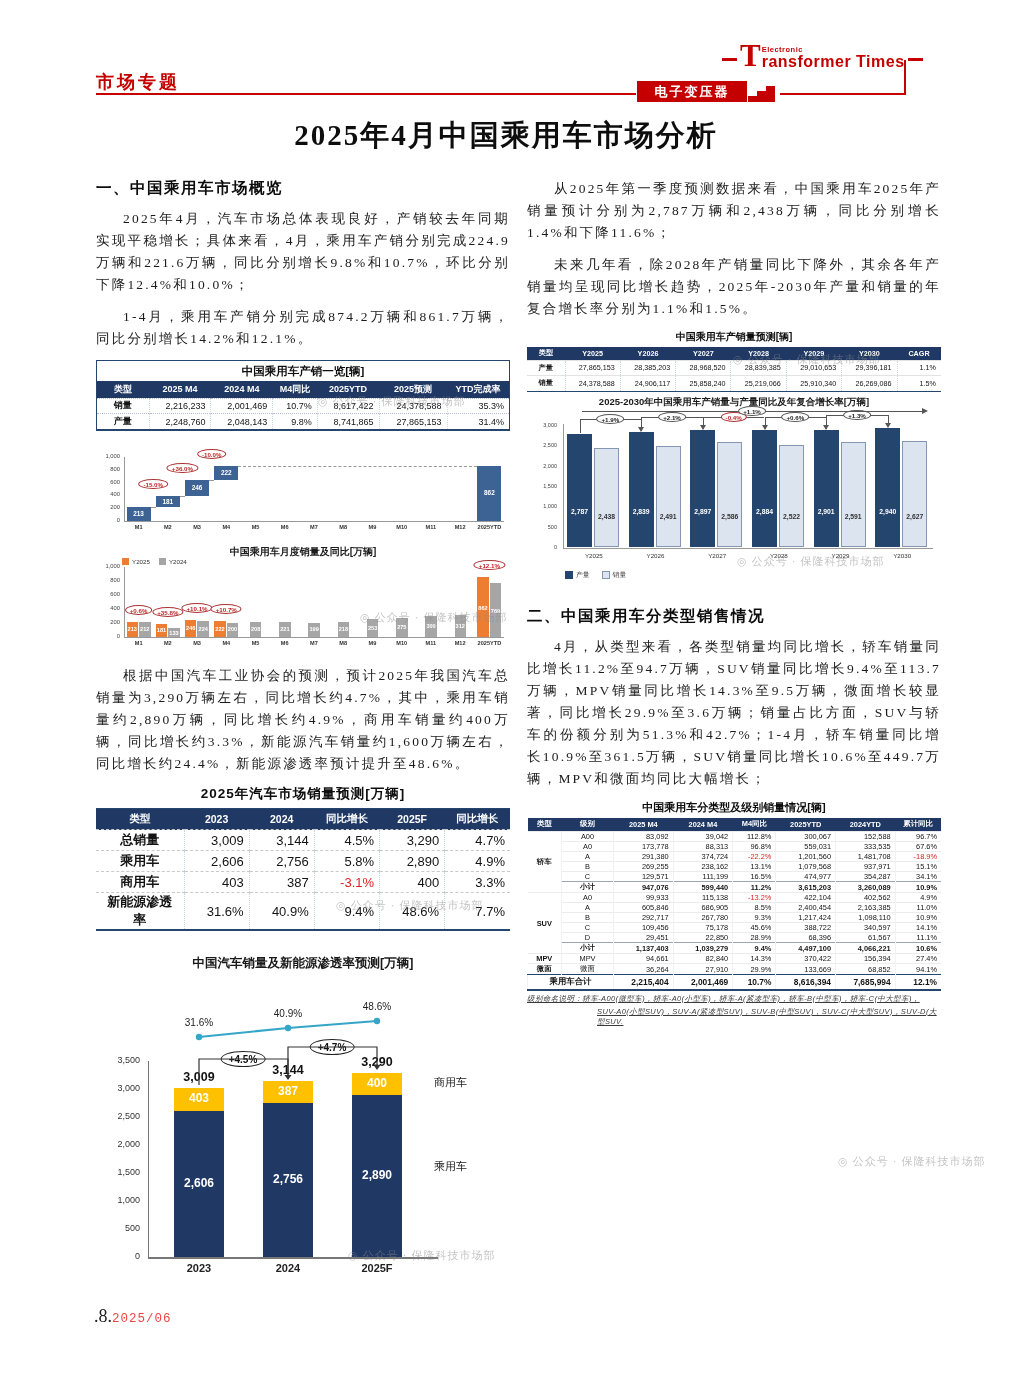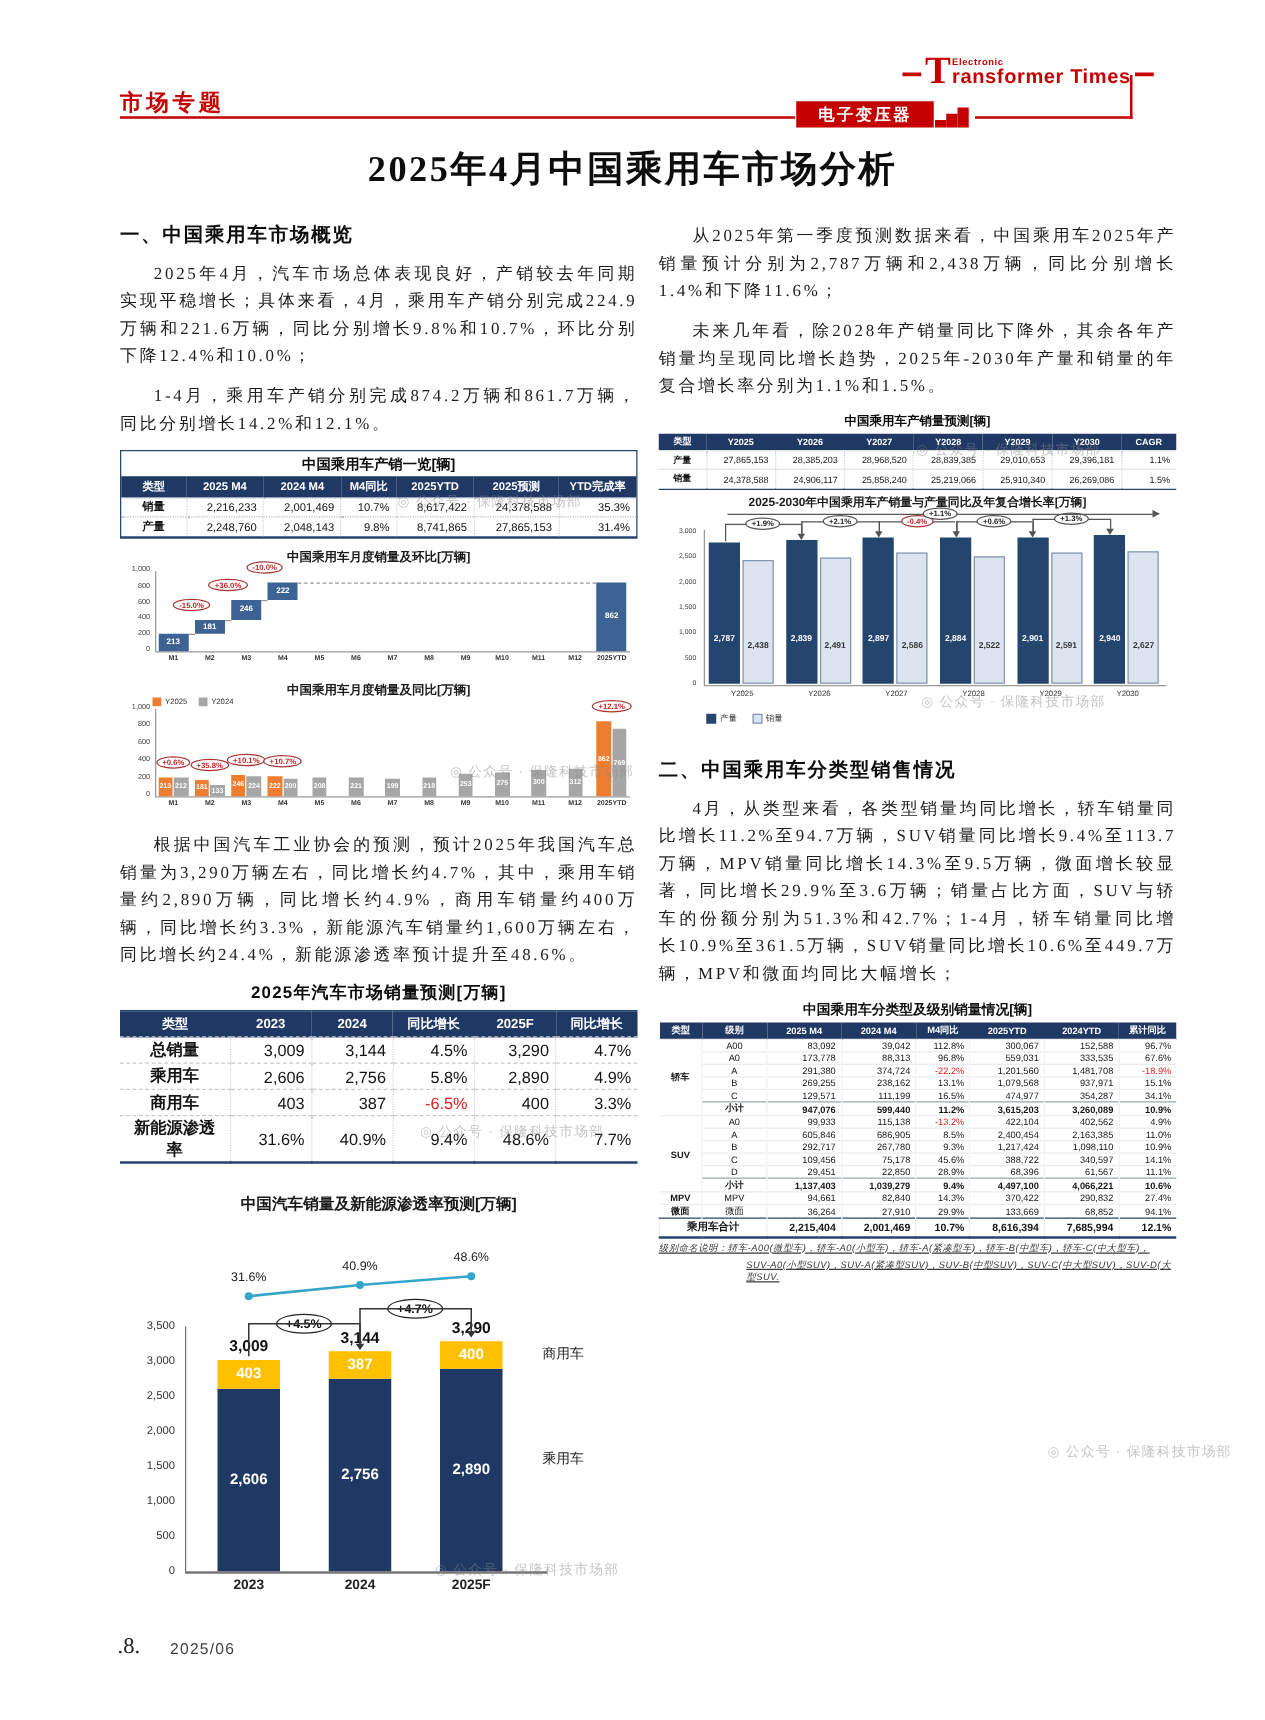--- a/index.html
+++ b/index.html
@@ -92,21 +92,21 @@
   .ovS{font-size:6.2px;line-height:10px;height:10px;padding:0 4px}
   .ovC{font-size:10px;line-height:16px;height:16px;padding:0 7px;border-width:1.3px;border-color:#222;color:#111}
   .ovD{font-size:6.2px;line-height:10px;height:10px;padding:0 4px;color:#222}
   .leg div{position:static}
   .tri-d{width:0;height:0;border-left:3px solid transparent;border-right:3px solid transparent;border-top:5px solid #555}
   .tri-r{width:0;height:0;border-top:3px solid transparent;border-bottom:3px solid transparent;border-left:6px solid #555}
 
   
   .wm{position:absolute;color:#8a8a8a;opacity:.5;font-size:11px;white-space:nowrap;z-index:50;letter-spacing:1px}
   .pg-num{position:absolute;left:94px;top:1306px;font-family:"Liberation Serif","DejaVu Serif",serif;font-size:18px;color:#222}
-  .pg-issue{position:absolute;left:136px;top:1312px;font-family:Liberation Sans, sans-serif;font-size:12.5px;letter-spacing:1px;color:#404040}
+  .pg-issue{position:absolute;left:112px;top:1312px;font-family:Liberation Mono, monospace;font-size:12.5px;letter-spacing:1px;color:#ef4444}
 </style>
 </head>
 <body>
 
 <div class="page">
 
   <div class="mkt-tag">市场专题</div>
   <div class="hdr-rule1"></div>
   <div class="red-box">电子变压器</div>
   <div class="st st1"></div>
@@ -160,21 +160,20 @@
               <td>2,048,143</td>
               <td>9.8%</td>
               <td>8,741,865</td>
               <td>27,865,153</td>
               <td>31.4%</td>
             </tr>
           </tbody>
         </table>
       </div>
     <div id="chartA" class="chart">
-        <div style="left: 0px; top: 0px; width: 100%; text-align: center; font-size: 10px; font-weight: bold;">中国乘用车月度销量及环比[万辆]</div>
         <div style="left: 0px; top: 78px; width: 24px; text-align: right; font-size: 5.8px; color: rgb(68, 68, 68);">0</div>
         <div style="left: 0px; top: 65.2px; width: 24px; text-align: right; font-size: 5.8px; color: rgb(68, 68, 68);">200</div>
         <div style="left: 0px; top: 52.4px; width: 24px; text-align: right; font-size: 5.8px; color: rgb(68, 68, 68);">400</div>
         <div style="left: 0px; top: 39.6px; width: 24px; text-align: right; font-size: 5.8px; color: rgb(68, 68, 68);">600</div>
         <div style="left: 0px; top: 26.8px; width: 24px; text-align: right; font-size: 5.8px; color: rgb(68, 68, 68);">800</div>
         <div style="left: 0px; top: 14px; width: 24px; text-align: right; font-size: 5.8px; color: rgb(68, 68, 68);">1,000</div>
         <div style="left: 28px; top: 18px; width: 1px; height: 64px; background: rgb(153, 153, 153);"></div>
         <div style="left: 28px; top: 82px; width: 380px; height: 1px; background: rgb(153, 153, 153);"></div>
         <div style="left: 24px; top: 85px; width: 37.2308px; text-align: center; font-size: 5.6px; font-weight: bold; color: rgb(51, 51, 51);">M1</div>
         <div style="left: 30.5px; top: 68.368px; width: 24.2308px; height: 13.632px; background: rgb(61, 99, 148);"></div>
@@ -310,21 +309,21 @@
               <td>2,606</td>
               <td>2,756</td>
               <td>5.8%</td>
               <td>2,890</td>
               <td>4.9%</td>
             </tr>
             <tr>
               <td class="c0">商用车</td>
               <td>403</td>
               <td>387</td>
-              <td class="neg">-6.5%</td>
+              <td class="neg">-3.1%</td>
               <td>400</td>
               <td>3.3%</td>
             </tr>
             <tr>
               <td class="c0">新能源渗透率</td>
               <td>31.6%</td>
               <td>40.9%</td>
               <td>9.4%</td>
               <td>48.6%</td>
               <td>7.7%</td>
@@ -632,21 +631,21 @@
               <td>4,066,221</td>
               <td>10.6%</td>
             </tr>
             <tr>
               <td rowspan="1" class="gcell">MPV</td>
               <td class="c0">MPV</td>
               <td>94,661</td>
               <td>82,840</td>
               <td>14.3%</td>
               <td>370,422</td>
-              <td>290,832</td>
+              <td>156,394</td>
               <td>27.4%</td>
             </tr>
             <tr>
               <td rowspan="1" class="gcell">微面</td>
               <td class="c0">微面</td>
               <td>36,264</td>
               <td>27,910</td>
               <td>29.9%</td>
               <td>133,669</td>
               <td>68,852</td>

